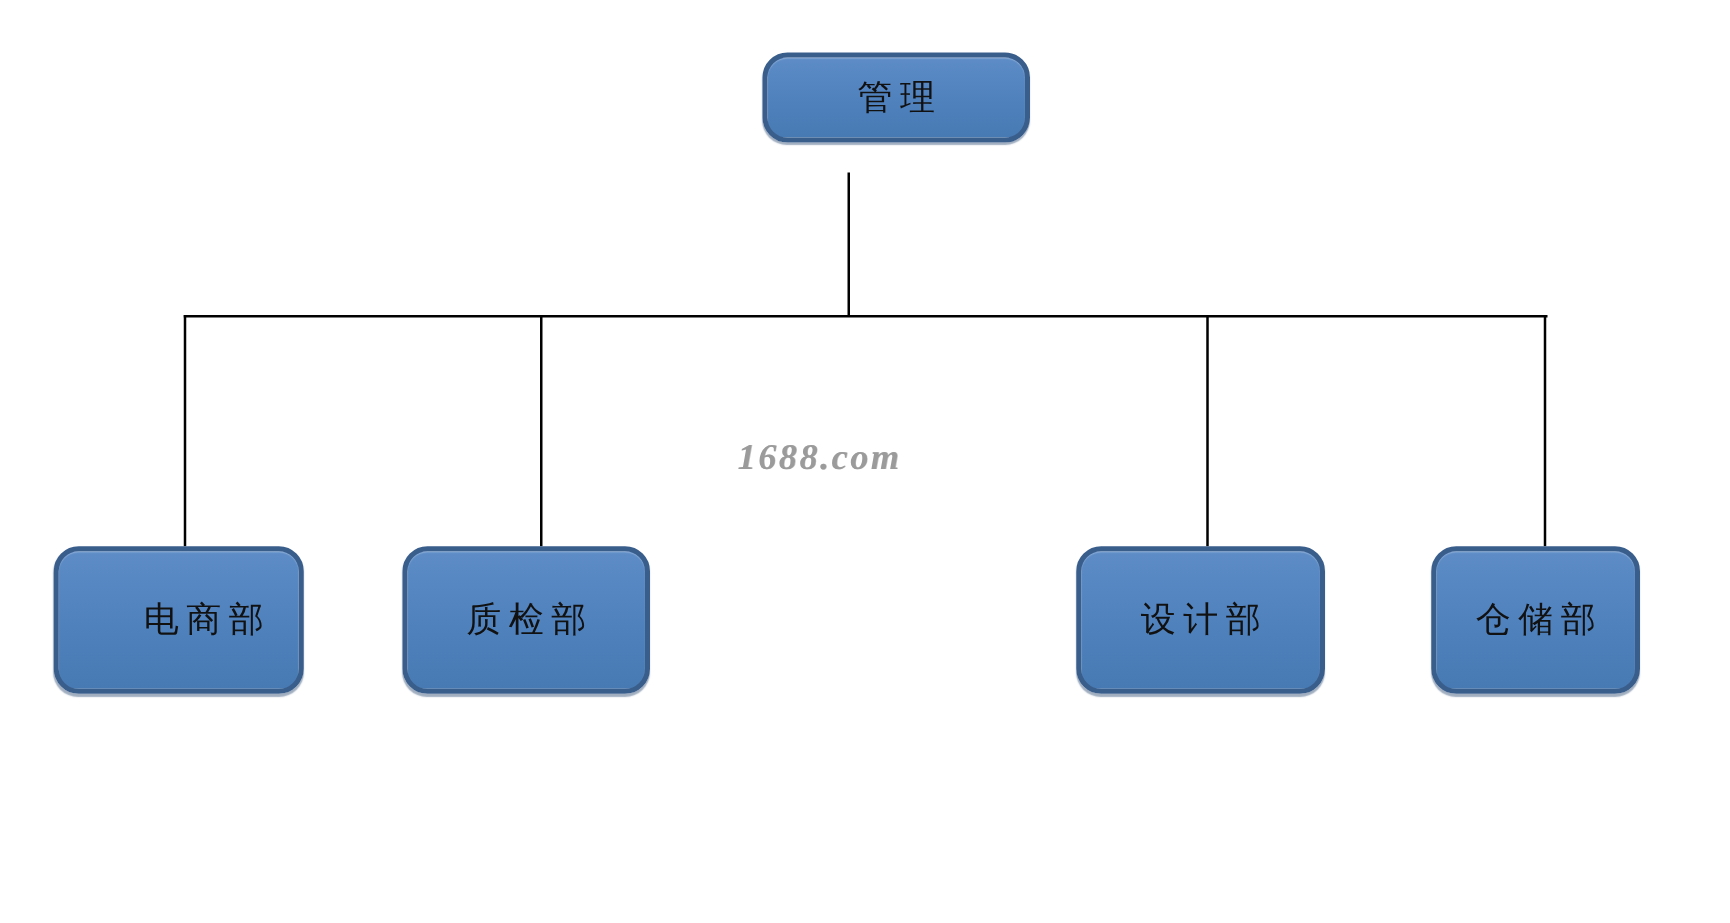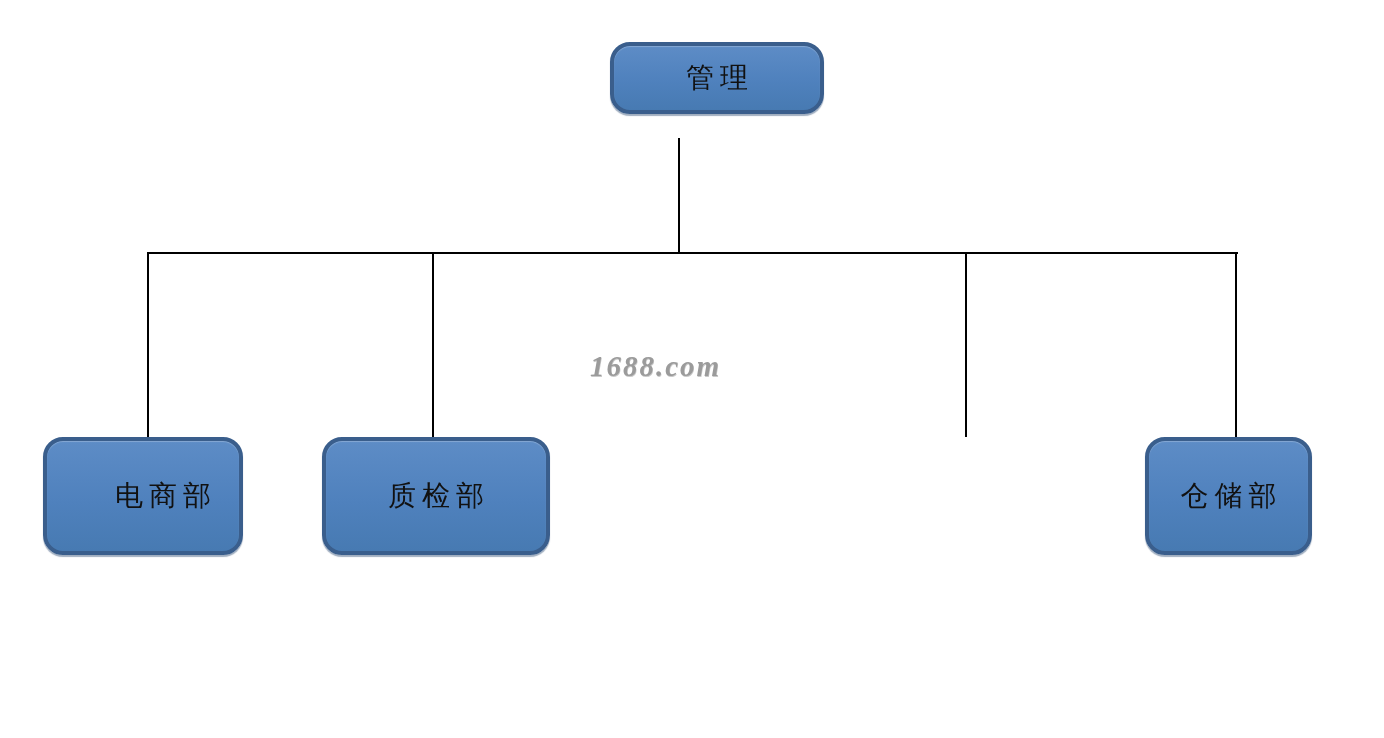--- a/index.html
+++ b/index.html
@@ -33,21 +33,21 @@
   }
   .org-box .label {
     font-size: 28px;
     color: var(--text);
     letter-spacing: 6px;
     text-indent: 6px;
     white-space: nowrap;
   }
   .box-root  { left: 563px;  top: 42px;  width: 214px; height: 72px; margin-left: 47px;  }
   .box-c0    { left: 43px;   top: 437px; width: 200px; height: 118px; padding-left: 40px; }
-  .box-c1    { left: 322px;  top: 437px; width: 228px; height: 118px; }
+  .box-c1    { left: 322px;  top: 437px; width: 198px; height: 118px; }
   .box-c2    { left: 861px;  top: 437px; width: 199px; height: 118px; }
   .box-c3    { left: 1145px; top: 437px; width: 167px; height: 118px; }
   .line {
     position: absolute;
     background: var(--line);
   }
   .line-root-drop { left: 678px;  top: 138px; width: 2px;    height: 115px; }
   .line-h         { left: 147px;  top: 252px; width: 1091px; height: 2px;   }
   .line-drop-0    { left: 147px;  top: 252px; width: 2px;    height: 185px; }
   .line-drop-1    { left: 432px;  top: 252px; width: 2px;    height: 185px; }
@@ -86,17 +86,20 @@
   <div class="org-box box-root">
     <span class="label">管理</span>
   </div>
 
   <div class="org-box box-c0">
     <span class="label">电商部</span>
   </div>
   <div class="org-box box-c1">
     <span class="label">质检部</span>
   </div>
+  <div class="org-box box-c2">
+    <span class="label">设计部</span>
+  </div>
   <div class="org-box box-c3">
     <span class="label">仓储部</span>
   </div>
 
 </div>
 
 </body></html>

